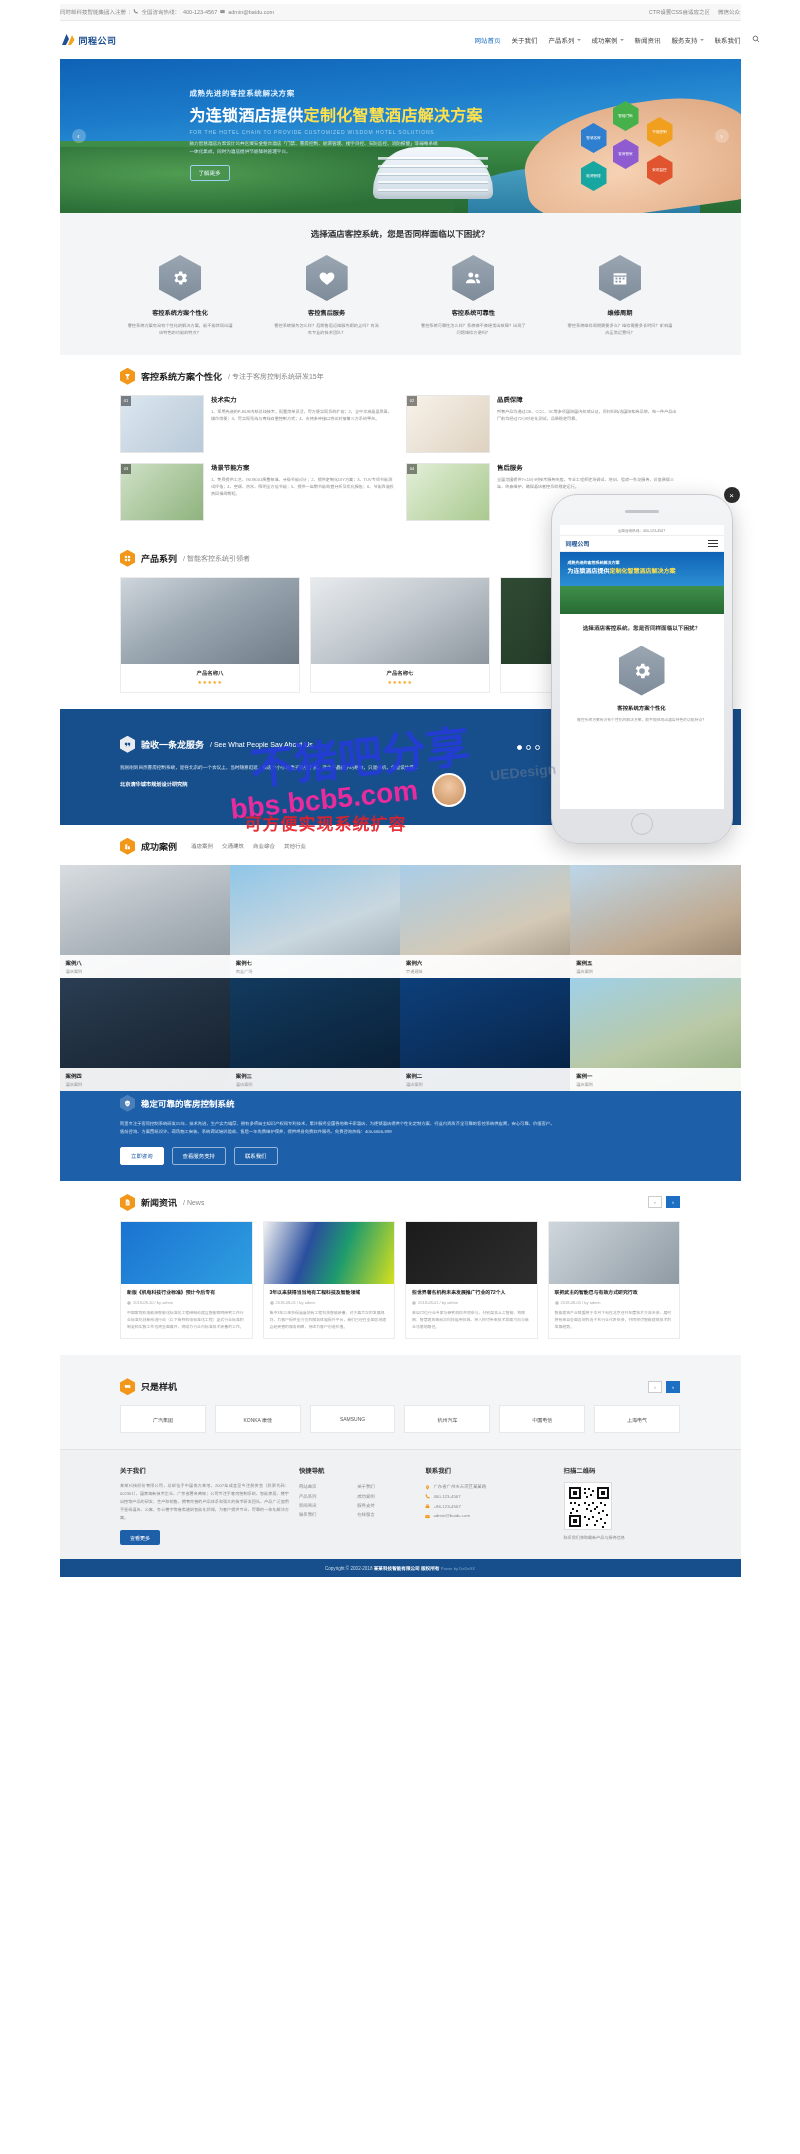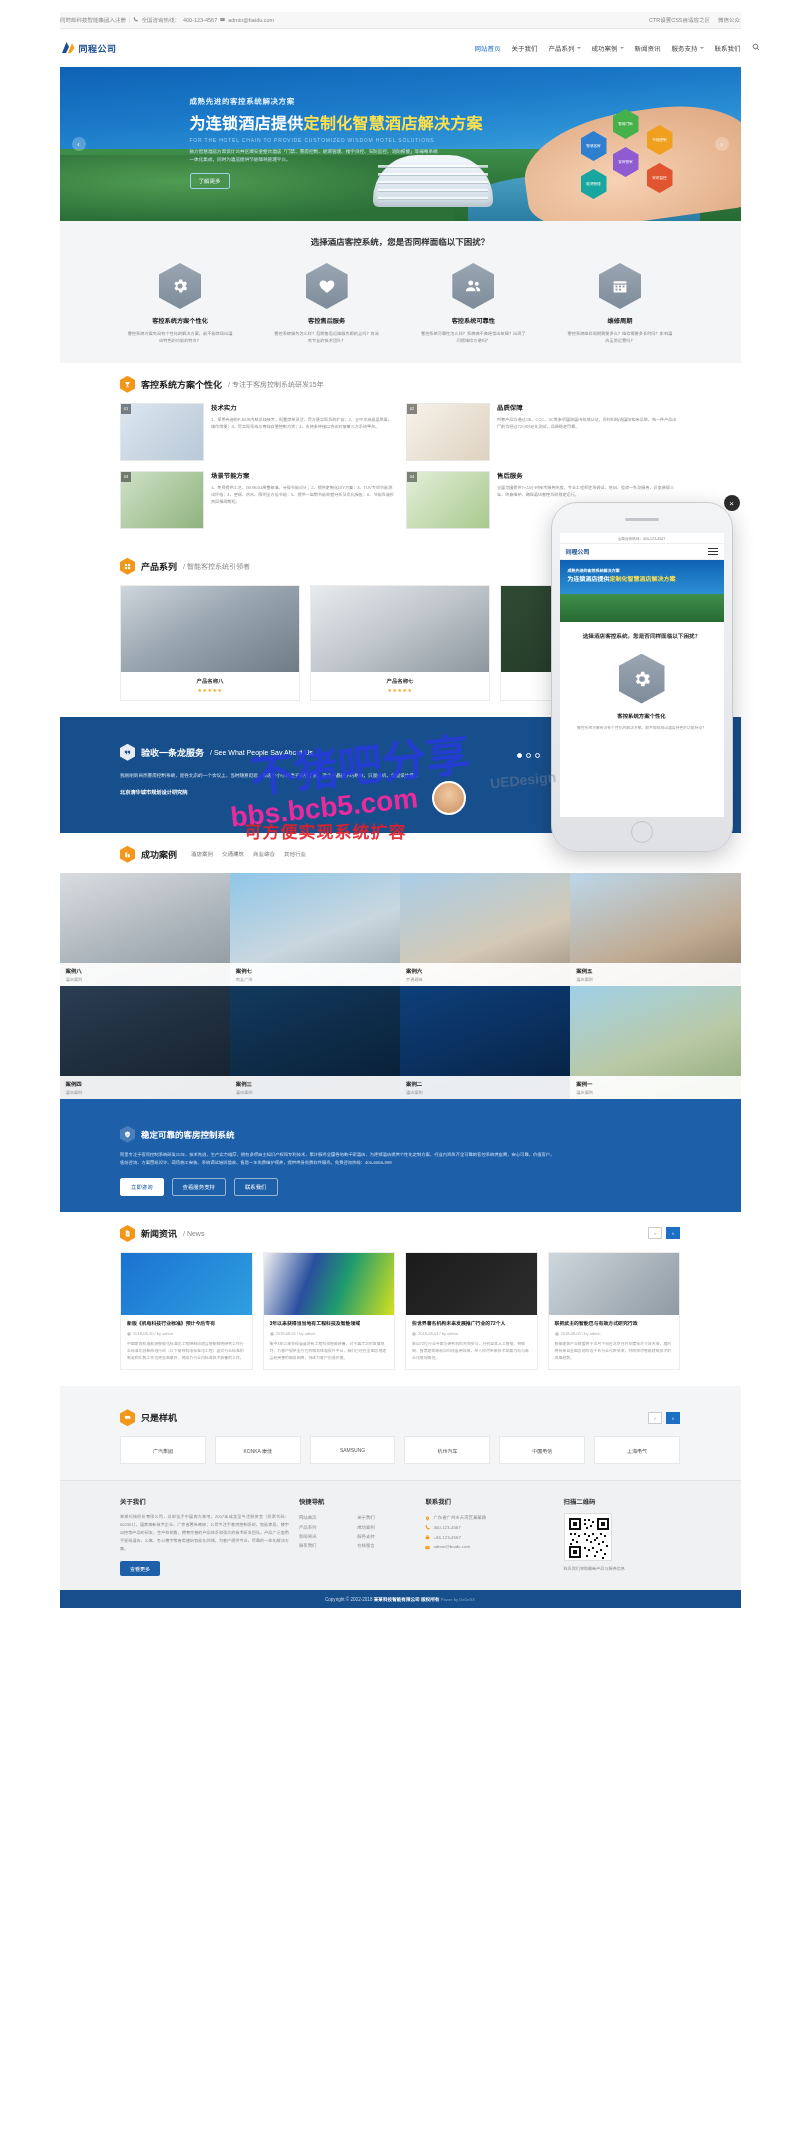--- a/index.html
+++ b/index.html
@@ -4,21 +4,21 @@
 <style>
   * { box-sizing: border-box; margin: 0; padding: 0; }
   body {
     width: 800px;
     font-family: "Liberation Sans", "DejaVu Sans", sans-serif;
     background: #ffffff;
     color: #333;
     font-size: 12px;
     -webkit-font-smoothing: antialiased;
   }
-  .wrap { width: 681px; margin: 12px auto; position: relative; }
+  .wrap { width: 681px; margin: 4px auto; position: relative; }
   .inner { width: 560px; margin: 0 auto; position: relative; }
 
   
   .topbar {
     height: 17px; background: #f7f7f7; border-bottom: 1px solid #e8e8e8;
     display: flex; align-items: center; font-size: 5.5px; color: #888;
   }
   .topbar .inner { display: flex; align-items: center; justify-content: space-between; width: 680px; }
   .tb-left { display: flex; align-items: center; gap: 3px; }
   .tb-sep { color: #ccc; }
@@ -134,21 +134,21 @@
 
   
   .case-grid { display: grid; grid-template-columns: repeat(4, 1fr); }
   .case-cell { position: relative; height: 113px; overflow: hidden; }
   .case-label { position: absolute; left: 0; bottom: 0; right: 0; padding: 4px 6px;
      background: rgba(255,255,255,.92); }
   .case-label b { display:block; font-size: 5.4px; color: #222; }
   .case-label span { display:block; font-size: 4.2px; color: #999; margin-top: 1px; }
 
   
-  .cta { background: #1d5fa8; color:#fff; padding: 27px 0 16px; }
+  .cta { background: #1d5fa8; color:#fff; padding: 4px 0 16px; }
   .cta-head { display:flex; align-items:center; gap:6px; margin-bottom: 8px;}
   .cta-head .hex-badge { background:#ffffff33; }
   .cta-head .hex-badge svg{fill:#fff;}
   .cta-title { font-size: 8.5px; font-weight:bold; }
   .cta p { font-size: 4.3px; color: #cfe0f2; line-height: 2; }
   .cta-btns { display:flex; gap: 8px; margin-top: 10px; }
   .cta-btn { font-size: 5.4px; border:1px solid #ffffff88; padding: 4px 10px; border-radius: 2px; color:#fff;}
   .cta-btn.solid { background:#fff; color:#1d5fa8; border-color:#fff; }
 
   

